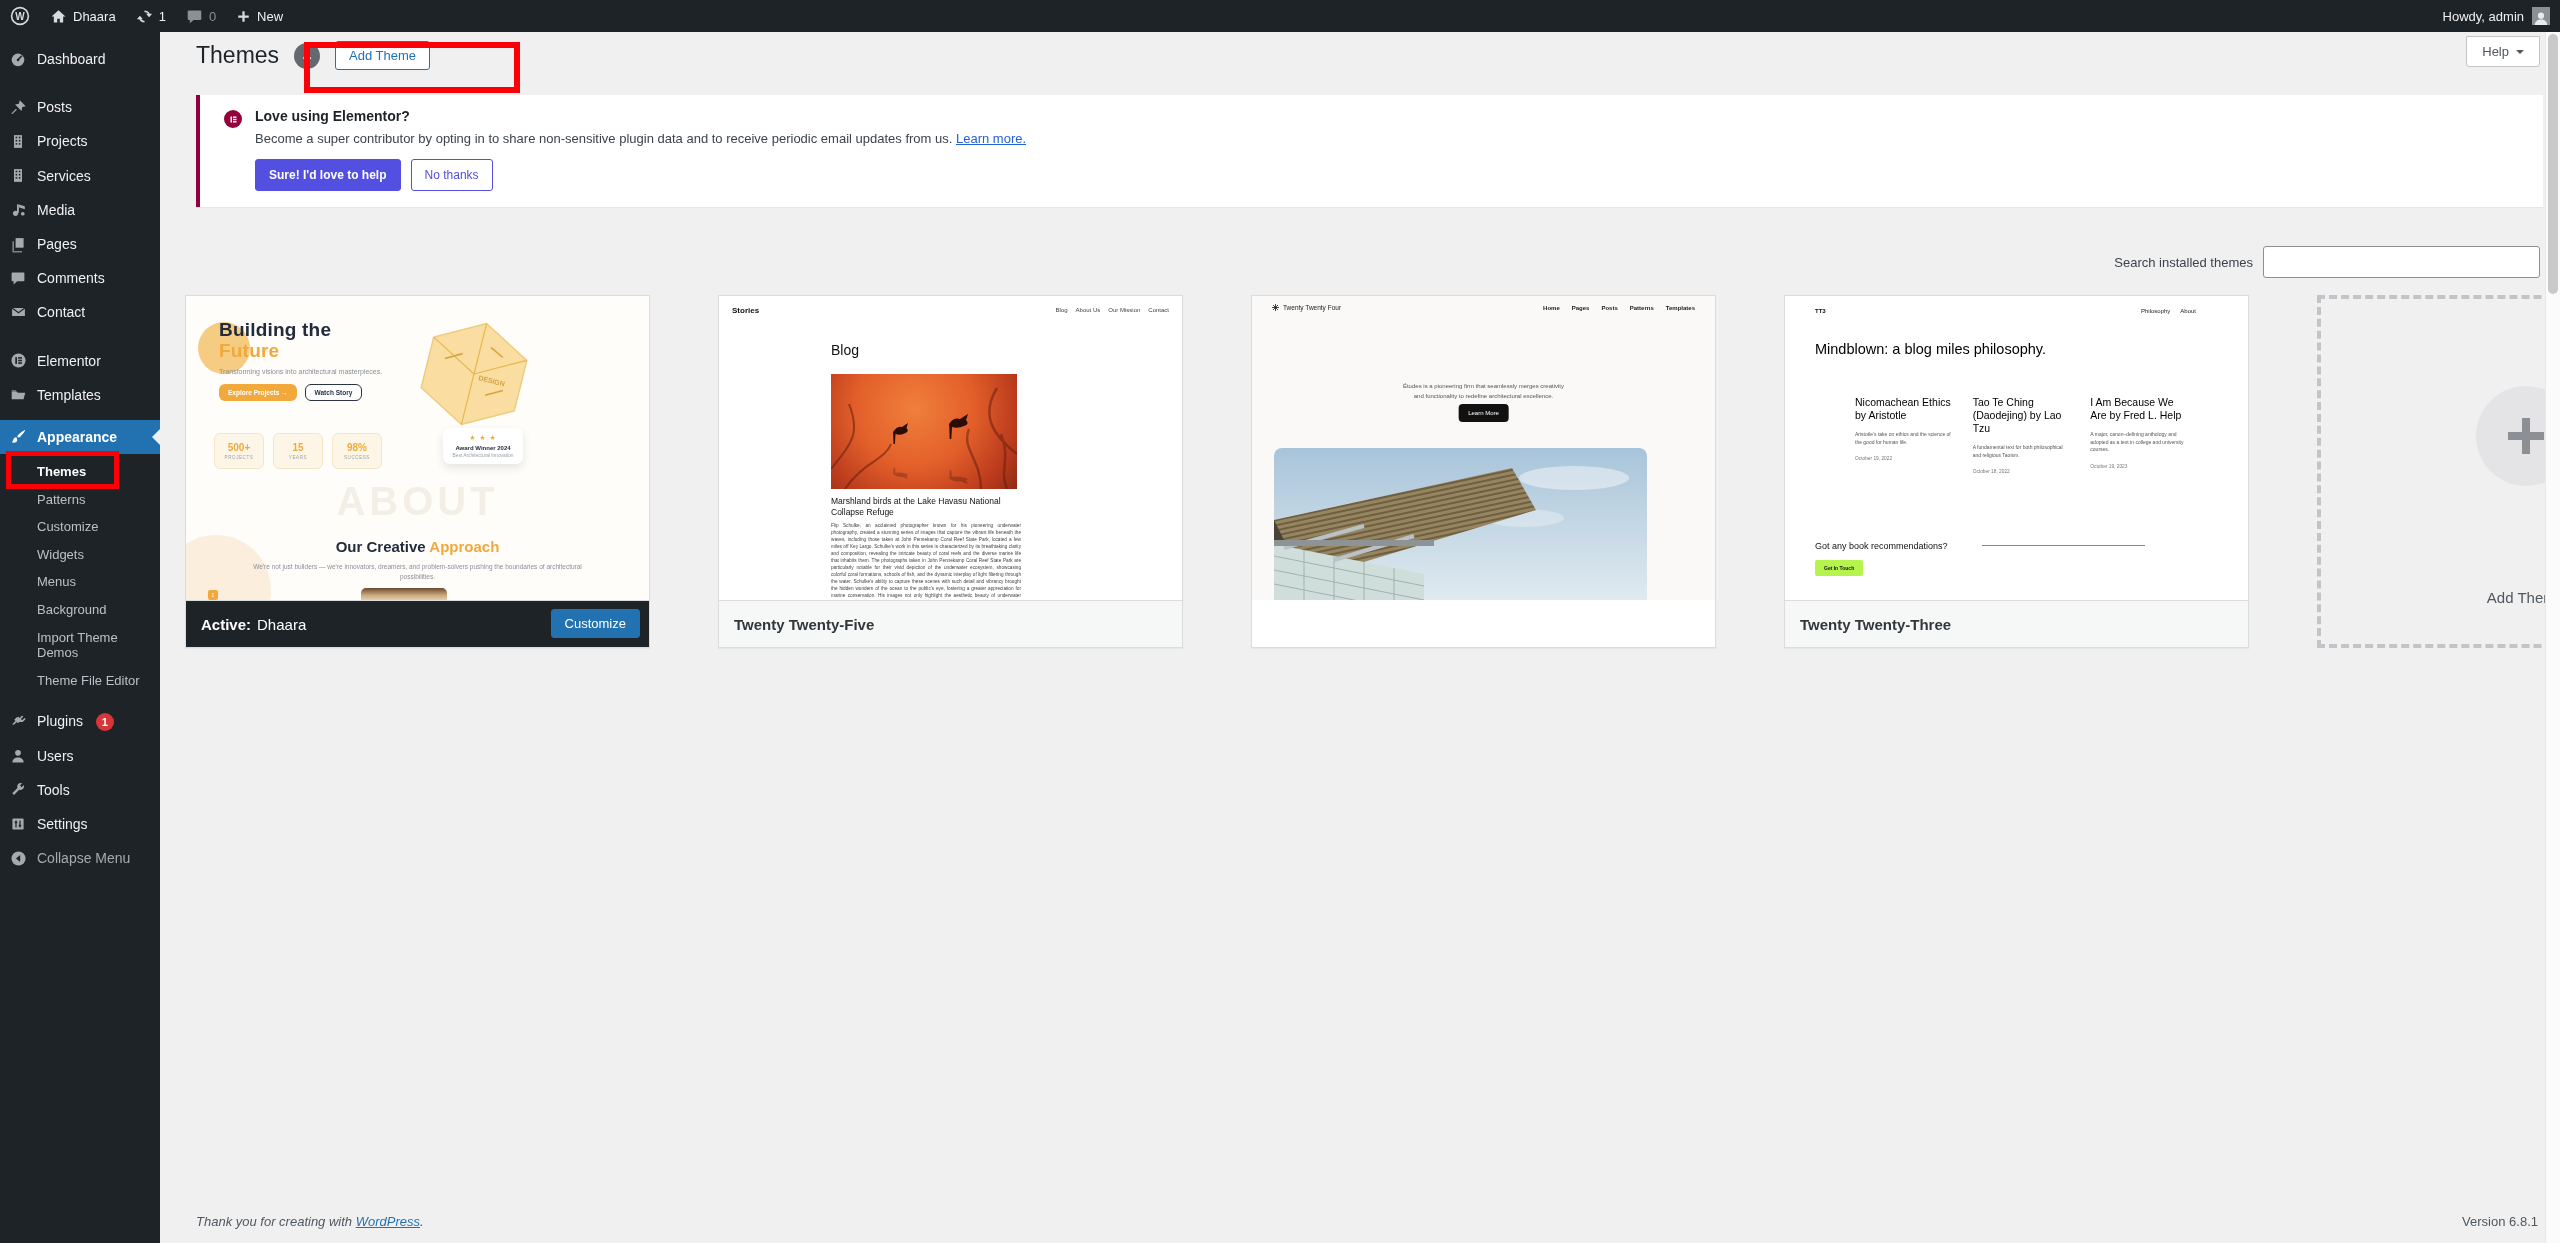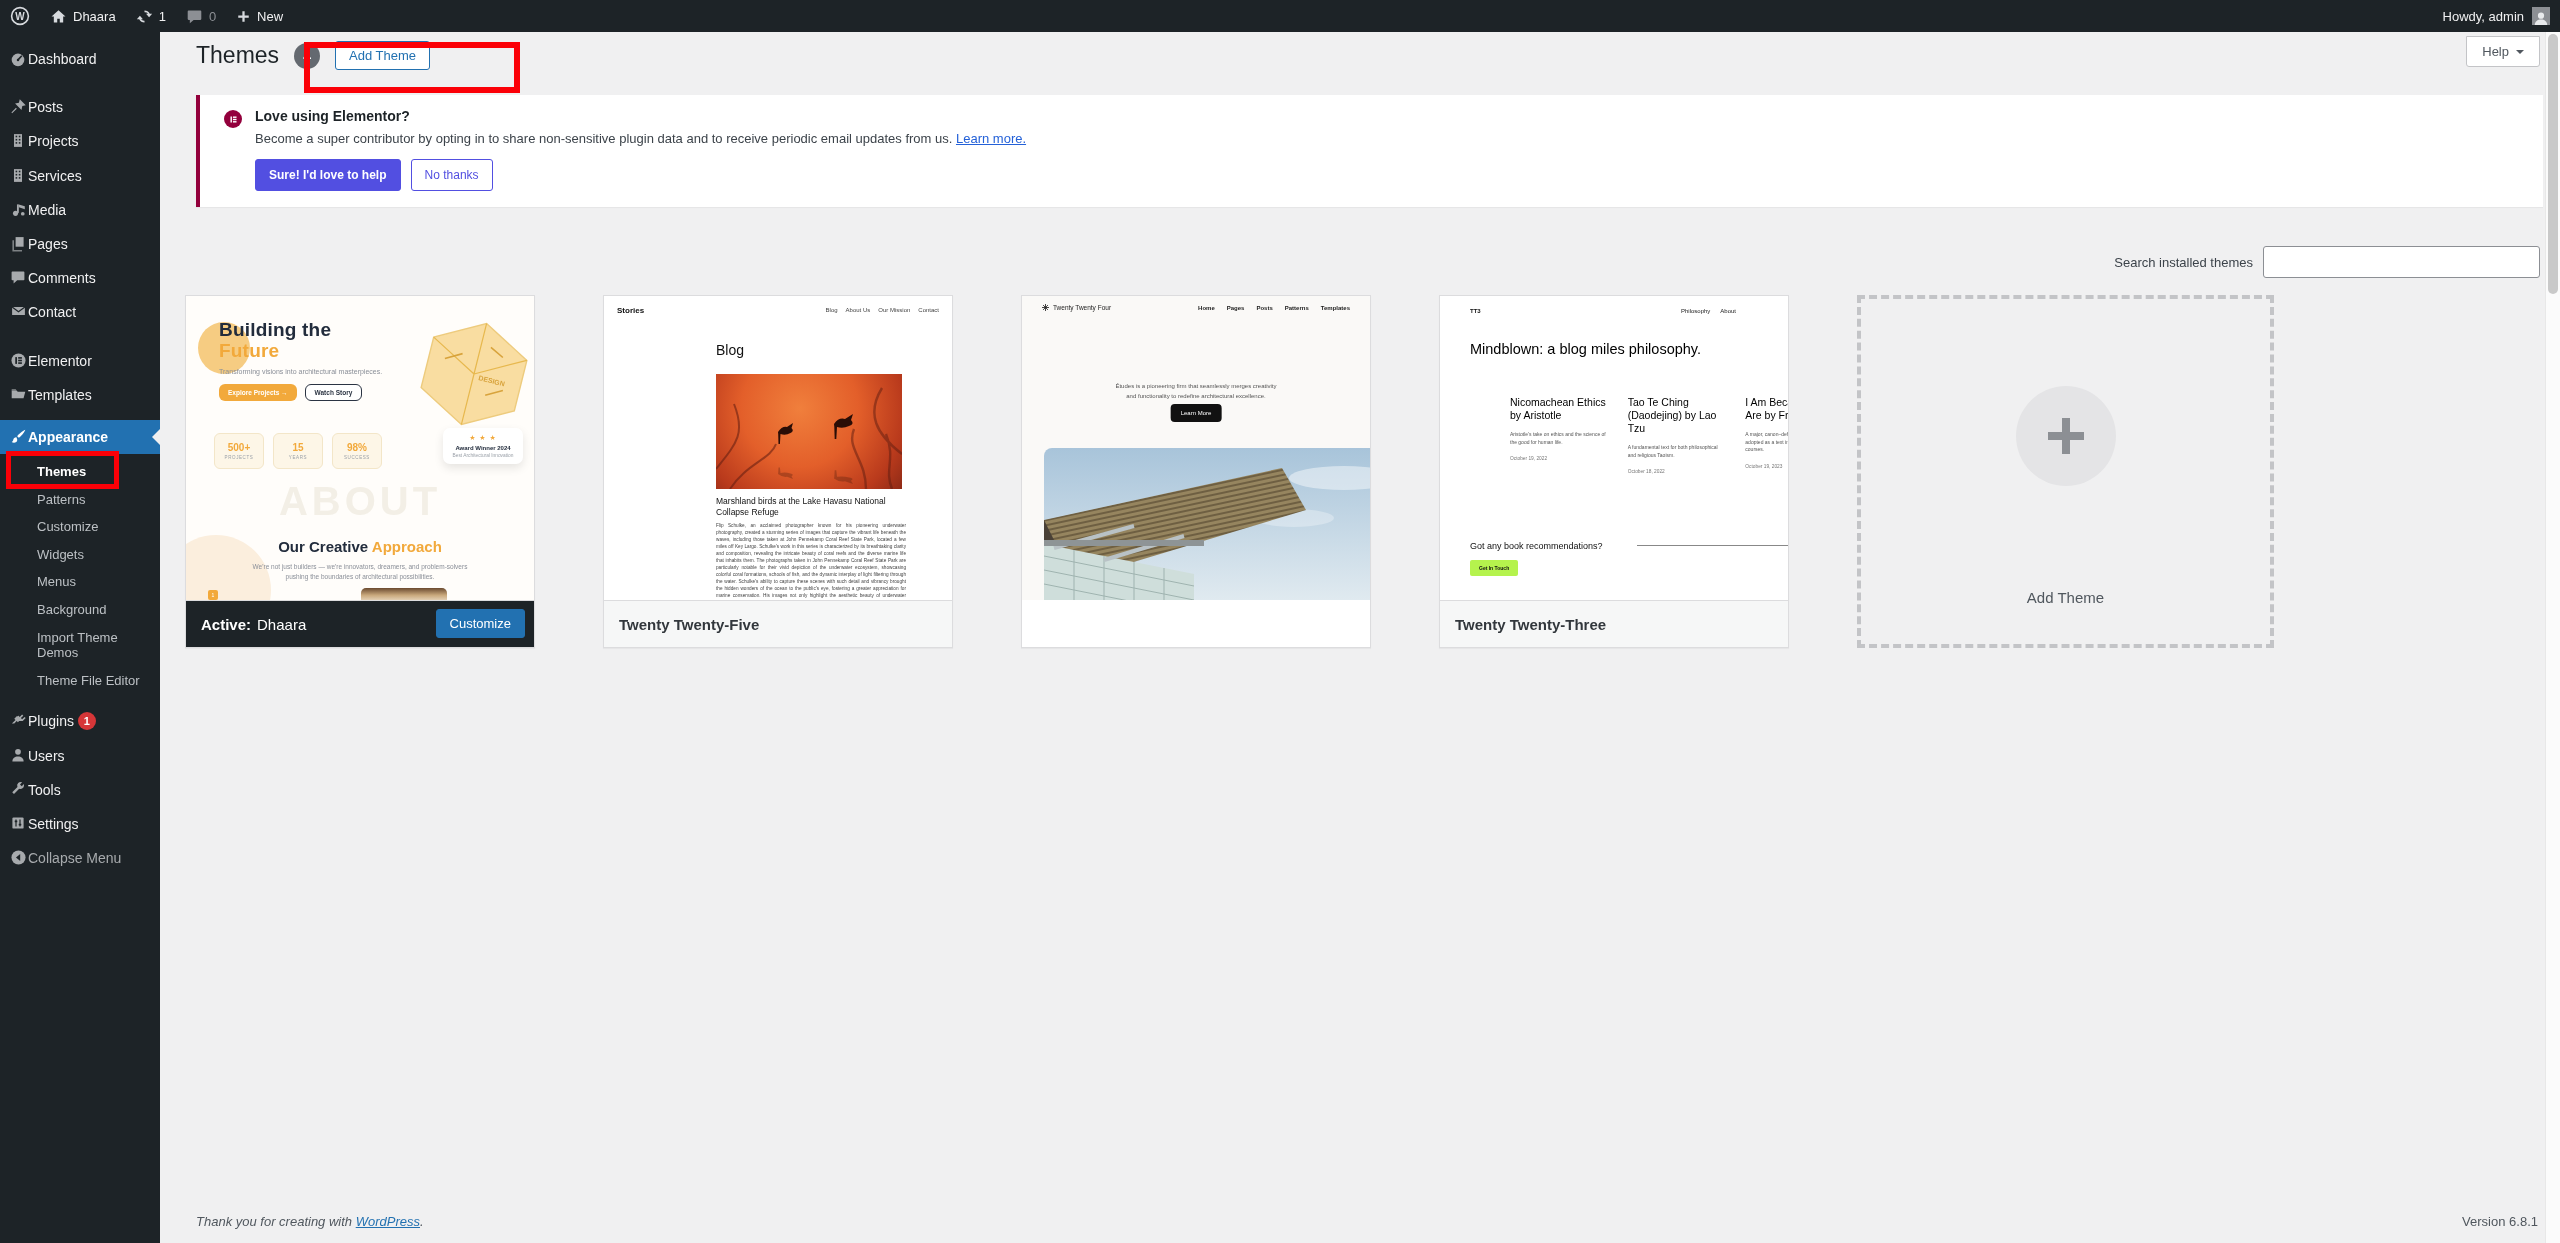--- a/index.html
+++ b/index.html
@@ -25,21 +25,21 @@
   .ab-right { padding-right:10px; gap:8px; }
   .ab-avatar { width:18px; height:18px; background:#8c8f94; display:flex; align-items:flex-end; justify-content:center; overflow:hidden; }
 
   
   .sidebar {
     position:absolute; top:32px; left:0; bottom:0; width:160px;
     background:#1d2327; color:#f0f0f1; font-size:14px; z-index:50;
     padding-top:10px;
   }
   .menu-item {
-    display:flex; align-items:flex-start; 
+    display:flex; align-items:center; gap:9px;
     padding:8px 8px; cursor:pointer; position:relative; line-height:1.3;
   }
   .menu-item .mi-icon { width:20px; display:flex; justify-content:center; flex:0 0 20px; }
   .menu-sep { height:14px; }
   .menu-sep.small { height:8px; }
   .menu-item.active-blue { background:#2271b1; color:#fff; font-weight:600; }
   .menu-item.active-blue::after {
     content:""; position:absolute; right:0; top:50%; margin-top:-8px;
     border:8px solid transparent; border-right-color:#f0f0f1;
   }
@@ -109,21 +109,21 @@
   .search-row { position:absolute; top:214px; right:20px; display:flex; align-items:center; gap:10px; }
   .search-label { font-size:13px; color:#3c434a; }
   .search-input {
     width:277px; height:32px; border:1px solid #8c8f94; border-radius:3px; background:#fff;
     font-size:13px; padding:0 8px; font-family:"Liberation Sans", sans-serif;
   }
 
   
   .theme-browser { position:absolute; top:263px; left:25px; display:flex; gap:68px; }
   .theme-card {
-    position:relative; width:350px; height:353px; background:#fff;
+    position:relative; width:465px; height:353px; background:#fff;
     border:1px solid #dcdcde; box-shadow:0 1px 1px rgba(0,0,0,.04); cursor:pointer;
   }
   .theme-preview { position:absolute; left:0; right:0; top:0; bottom:47px; overflow:hidden; background:#fff; }
   .theme-name-bar {
     position:absolute; left:0; right:0; bottom:0; height:47px; background:#f6f7f7;
     border-top:1px solid #dcdcde; display:flex; align-items:center; padding:0 15px;
     font-size:15px; font-weight:700; color:#32373c;
   }
   .theme-name-bar.active-bar { background:#1d2327; color:#fff; font-weight:400; }
   .active-bar b { margin-right:6px; }

